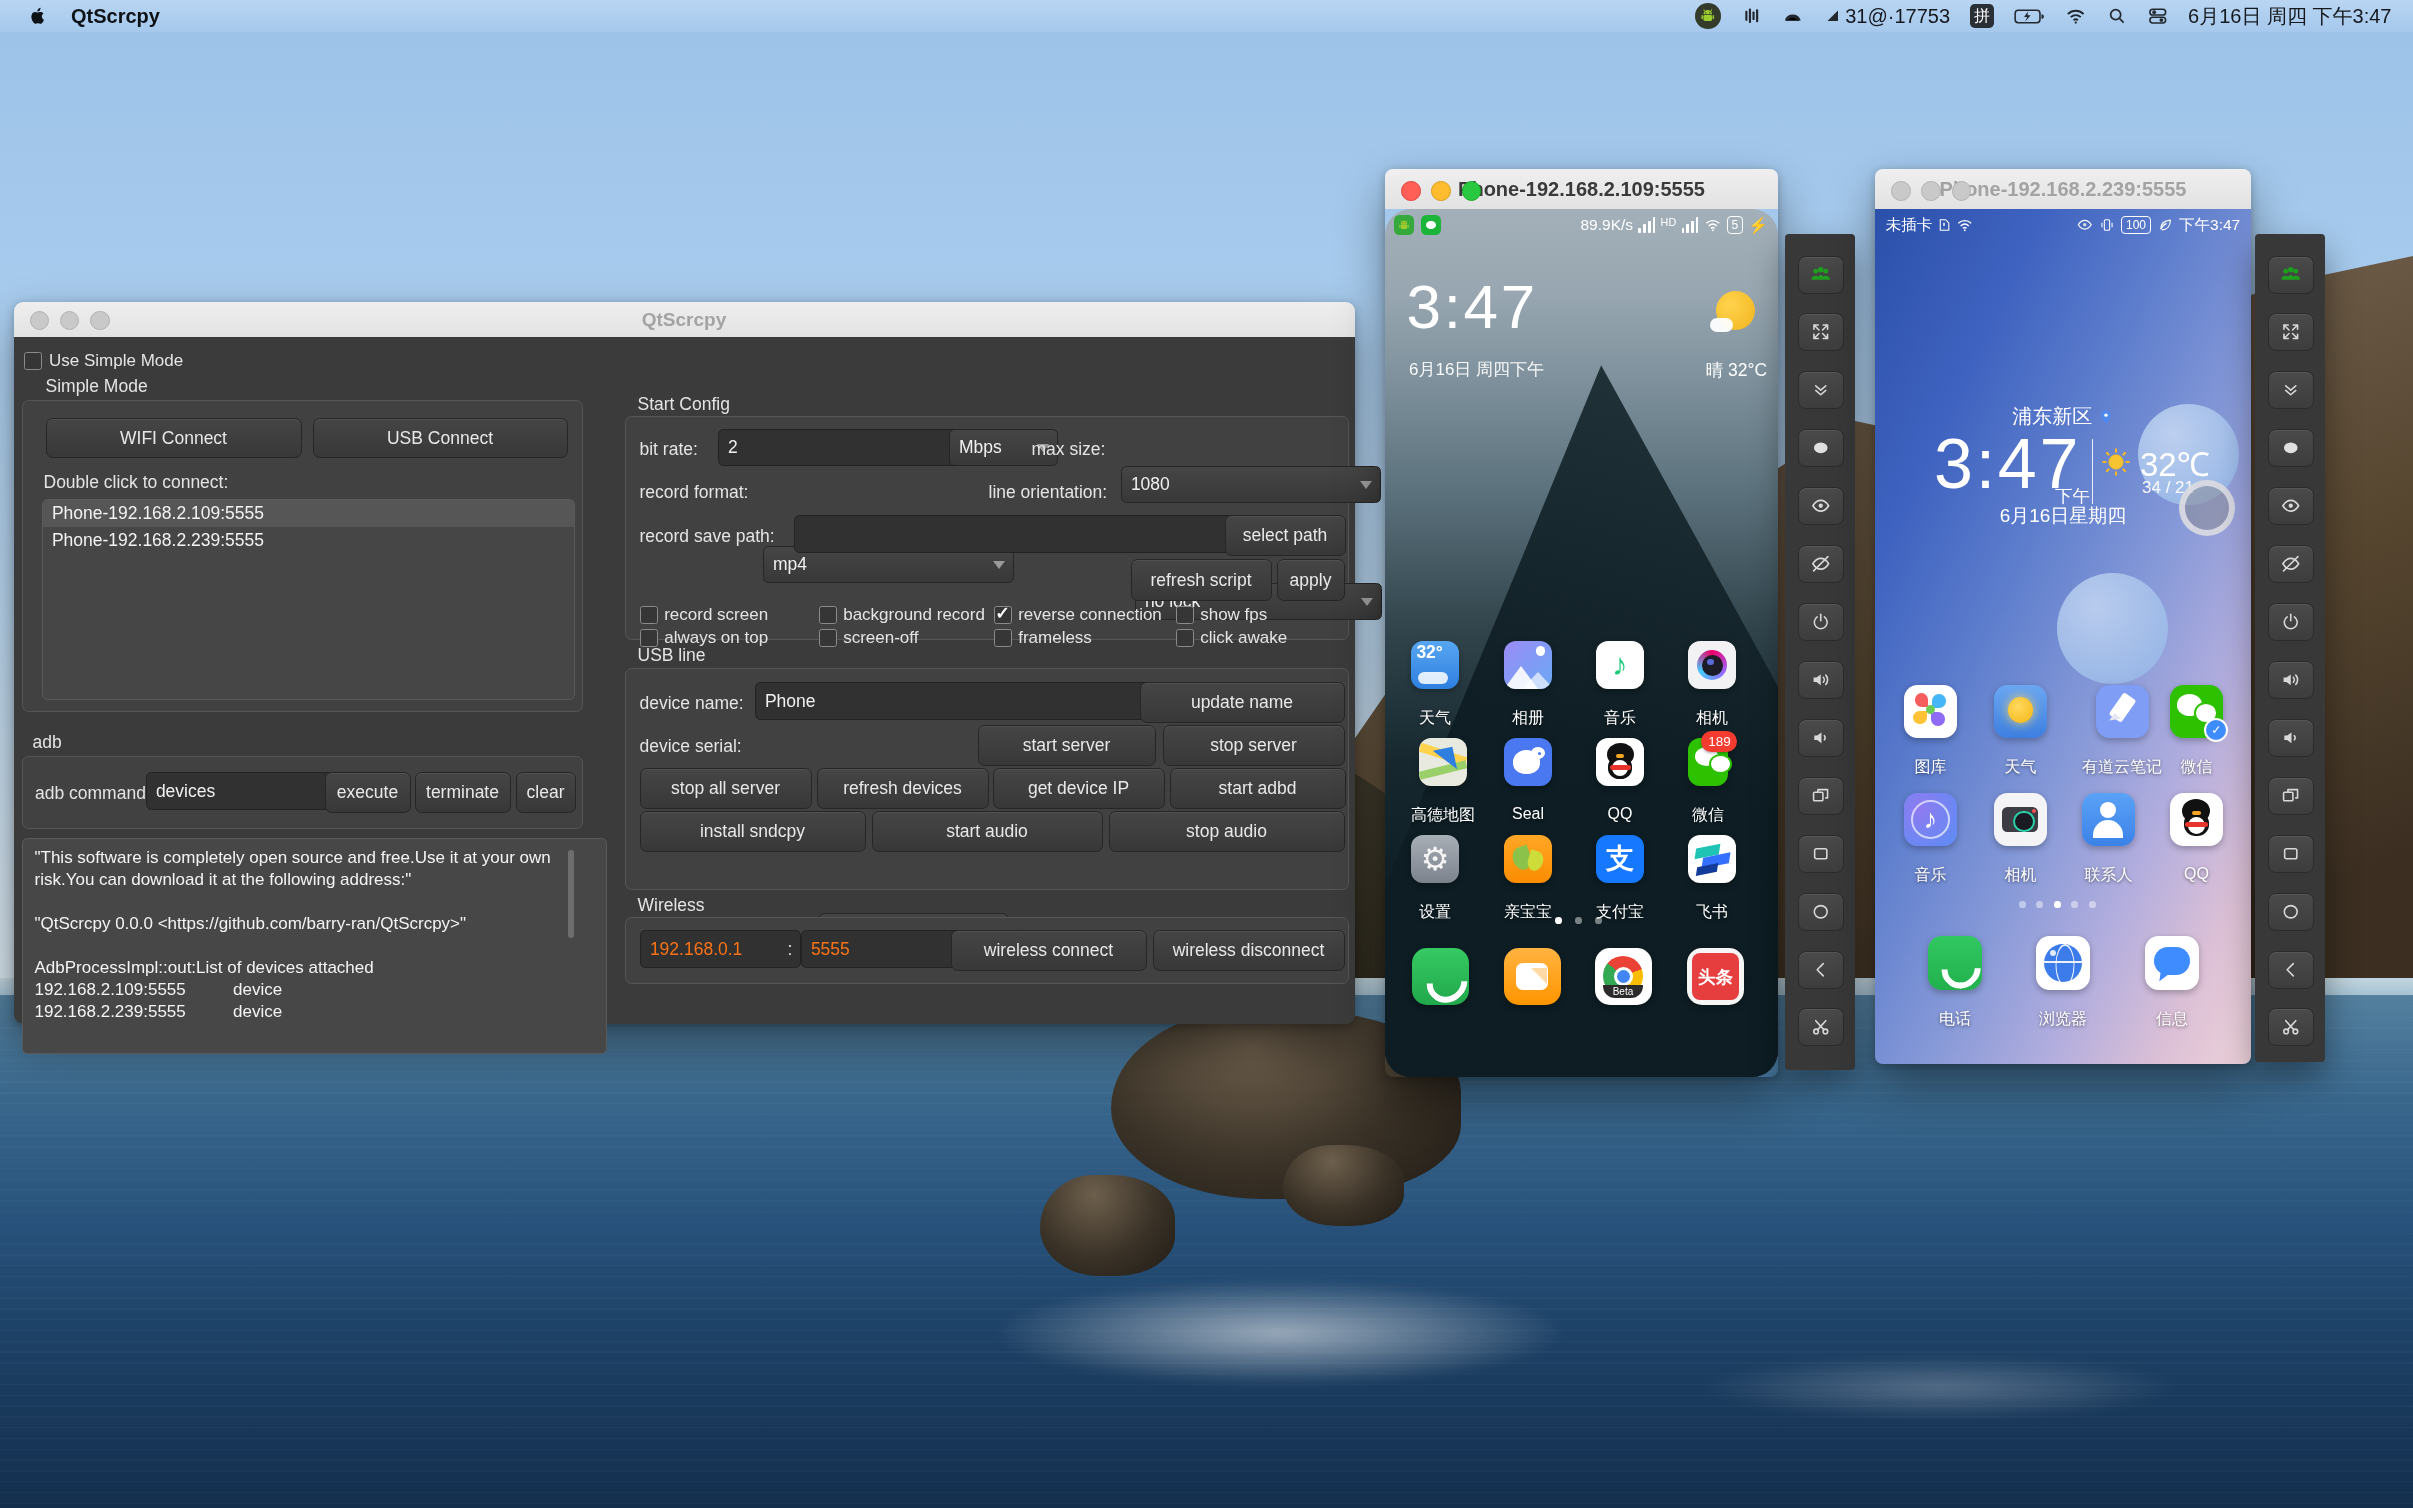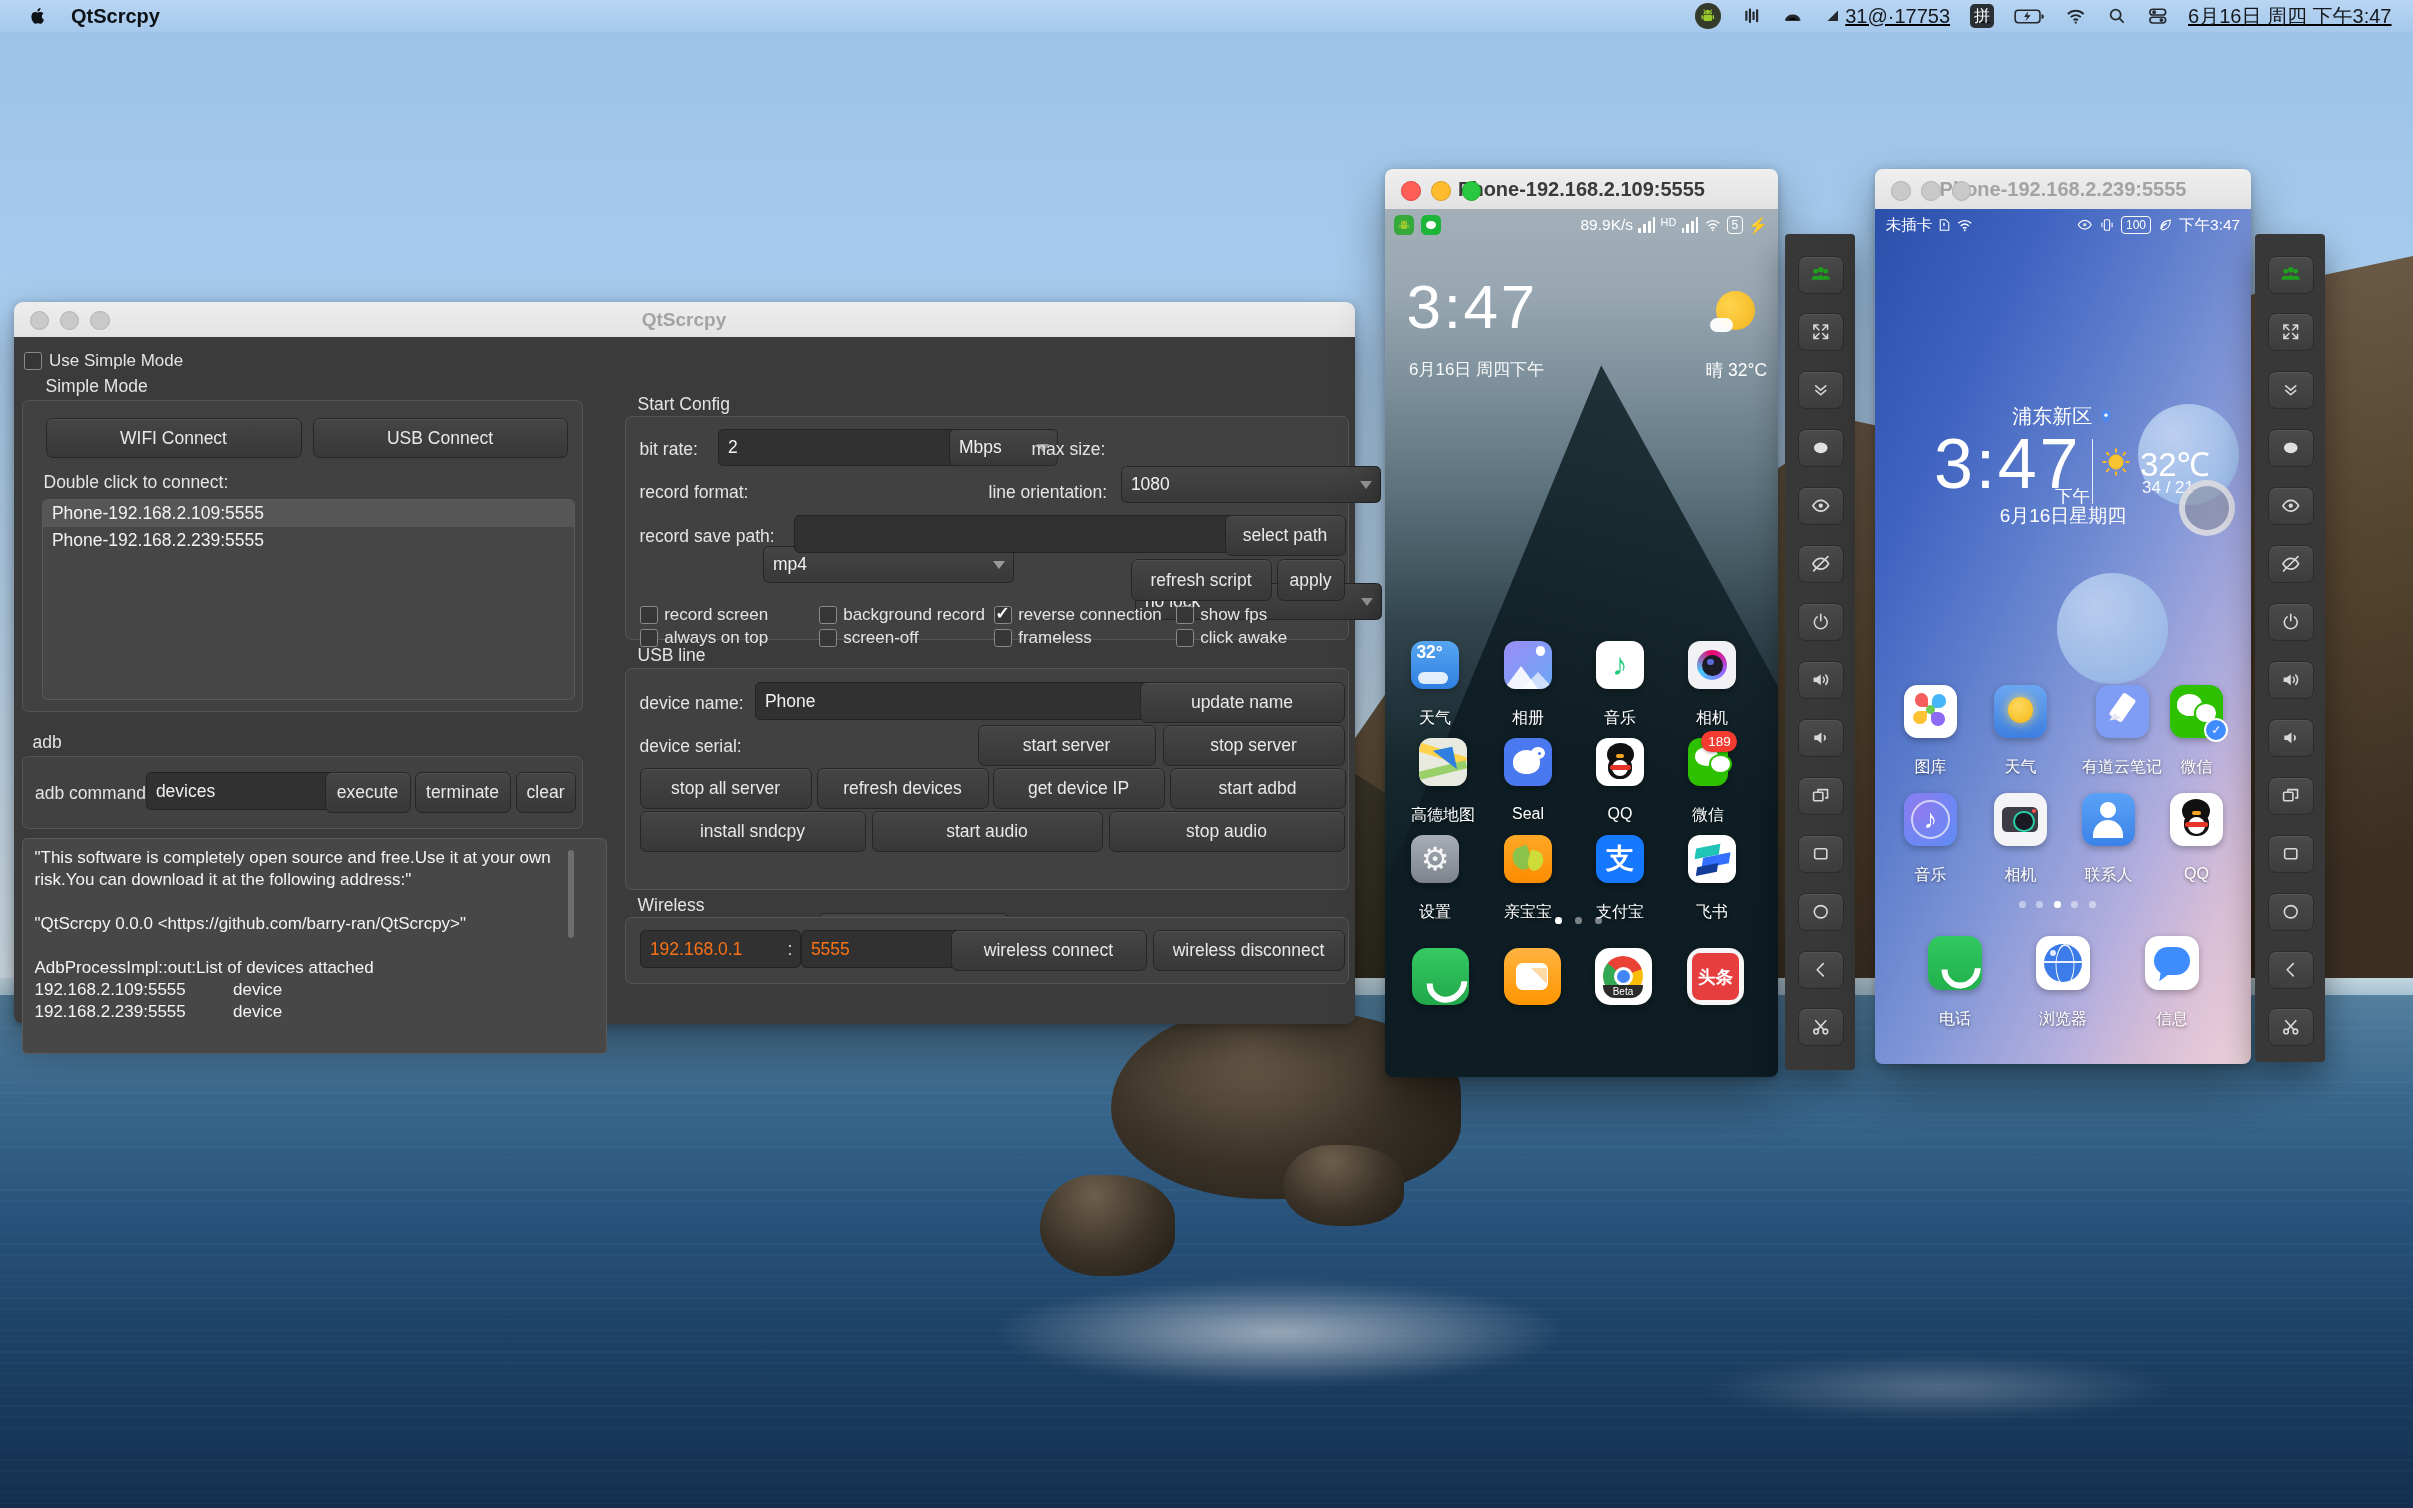--- a/index.html
+++ b/index.html
@@ -10,21 +10,21 @@
   .hband{left:0;top:978px;width:2413px;height:40px;background:linear-gradient(#c2d6e0,#7fa9c2);}
   .ocean{left:0;top:995px;width:2413px;height:513px;background:linear-gradient(180deg,#54809f 0%,#39678c 20%,#27517a 45%,#1c3f63 70%,#142f4e 100%);}
   .ocean::after{content:"";position:absolute;inset:0;background:repeating-linear-gradient(180deg,rgba(255,255,255,.05) 0 1.3px,transparent 1.3px 10.8px);opacity:.5;}
   .cliff{left:1010px;top:256px;width:1403px;height:747px;clip-path:polygon(100% 0,100% 100%,0 100%,6% 88%,13% 72%,20% 77%,27% 58%,35% 47%,42% 52%,51% 33%,60% 22%,70% 26%,80% 12%,90% 4%);background:linear-gradient(160deg,#8a7a62 0%,#6e5d49 35%,#55452f 62%,#3c2f22 88%);}
   .ridge{left:963px;top:606px;width:552px;height:404px;clip-path:polygon(0 100%,8% 70%,22% 45%,40% 55%,58% 30%,75% 45%,100% 70%,100% 100%);background:linear-gradient(#4a4434,#2e2a1e);}
   .rock{background:radial-gradient(ellipse at 40% 20%,#6d5f4c,#3a3227 55%,#201b15);border-radius:45% 55% 50% 50%/60% 50% 45% 55%;}
   .foam{background:radial-gradient(ellipse,rgba(255,255,255,.55),rgba(255,255,255,0) 70%);filter:blur(4px);}
   
   .mbar{left:0;top:0;width:2413px;height:32px;background:linear-gradient(#b9d5f2,#a5c8ec);display:flex;align-items:center;z-index:50;}
   .mbar .left{display:flex;align-items:center;gap:23px;padding-left:28px;}
-  .mbar .right{margin-left:auto;display:flex;align-items:center;gap:20px;padding-right:21.5px;text-decoration:underline;}
+  .mbar .right{margin-left:auto;display:flex;align-items:center;gap:20px;padding-right:21.5px;}
   .appname{font-weight:bold;font-size:20px;color:#0d1217;}
   .mtxt{font-size:20px;color:#15191e;}
   .mclock{font-size:20px;color:#15191e;}
   .pinbadge{width:24px;height:24px;background:#2a2f36;border-radius:4.7px;color:#fff;font-size:16px;display:flex;align-items:center;justify-content:center;}
   .micon{display:flex;align-items:center;}
   
   .win{border-radius:9.4px;box-shadow:0 23px 47px rgba(0,0,0,.38),0 2.7px 9.4px rgba(0,0,0,.25);}
   .tbar{position:absolute;left:0;top:0;right:0;height:35px;background:linear-gradient(#eeeeee,#e3e3e3);border-radius:9.4px 9.4px 0 0;border-bottom:0.7px solid #c9c9c9;display:flex;align-items:center;justify-content:center;}
   .tl{position:absolute;left:16px;top:8.8px;display:flex;gap:10.8px;}
   .dot{width:17.5px;height:17.5px;border-radius:50%;}
@@ -48,21 +48,21 @@
   .logQ{background:#474747;border:1.3px solid #5a5a5a;border-radius:5.4px;color:#f4f4f4;font-size:17px;line-height:22px;padding:8px 12px;white-space:pre-wrap;overflow:hidden;}
   .sbar{position:absolute;width:6.7px;border-radius:3.4px;background:#6e6e6e;}
   
   .pttl-active{color:#3a3a3a;}
   .pbody{position:absolute;left:0;top:40px;right:0;bottom:0;border-radius:0 0 8px 8px;overflow:hidden;}
   .ptbar{position:absolute;left:0;top:0;right:0;height:40px;background:linear-gradient(#efefef,#e2e2e2);border-radius:8px 8px 0 0;display:flex;align-items:center;justify-content:center;}
   .ptbar .ttl{font-size:20px;}
   .pstat{position:absolute;left:0;right:0;top:2.7px;height:27px;display:flex;align-items:center;color:#fff;font-size:15.5px;}
   .wtxt{color:#fff;}
   
-  .p1wall{background:linear-gradient(180deg,#a3b0b9 0%,#97a6b0 10%,#7d909b 20%,#5d737e 32%,#32454d 48%,#16282e 64%,#0c1c22 82%,#0a191f 100%);}
+  .p1wall{background:linear-gradient(180deg,#a3b0b9 0%,#97a6b0 10%,#7d909b 20%,#5d737e 32%,#32454d 48%,#16282e 64%,#0c1c22 82%,#0a191f 100%);border-radius:26px;}
   .p1peak{position:absolute;left:0;top:0;width:100%;height:100%;clip-path:polygon(55% 18%,100% 55%,100% 100%,0 100%,0 78%,35% 40%);background:linear-gradient(200deg,rgba(35,52,58,.95),rgba(13,29,35,.95) 60%);}
   
   .p2wall{background:linear-gradient(115deg,#2b50aa 0%,#3f63c0 22%,#5e7ecd 40%,#8699d8 58%,#b3aede 74%,#dcc0d6 88%,#edd2da 100%);}
   .blob{border-radius:50%;background:radial-gradient(circle at 35% 30%,#c4d6f2,#8fb4e6);}
   
   .appcol{display:flex;flex-direction:column;align-items:center;position:absolute;}
   .applbl{margin-top:19px;color:#fff;font-size:16px;text-shadow:0 1.3px 3.4px rgba(0,0,0,.55);white-space:nowrap;}
   .ic{position:relative;border-radius:12px;overflow:hidden;box-shadow:0 2.7px 6.7px rgba(0,0,0,.25);}
   .badge{position:absolute;top:-6.7px;right:-9.4px;background:#f43b30;color:#fff;font-size:13.5px;line-height:13.5px;padding:3.4px 6.7px;border-radius:12px;box-shadow:0 1.3px 2.7px rgba(0,0,0,.3);z-index:3;}
   .vbadge{position:absolute;right:-5.4px;bottom:-4px;width:20px;height:20px;border-radius:50%;background:#3f8cff;border:2px solid #fff;color:#fff;font-size:12px;display:flex;align-items:center;justify-content:center;z-index:3;}

